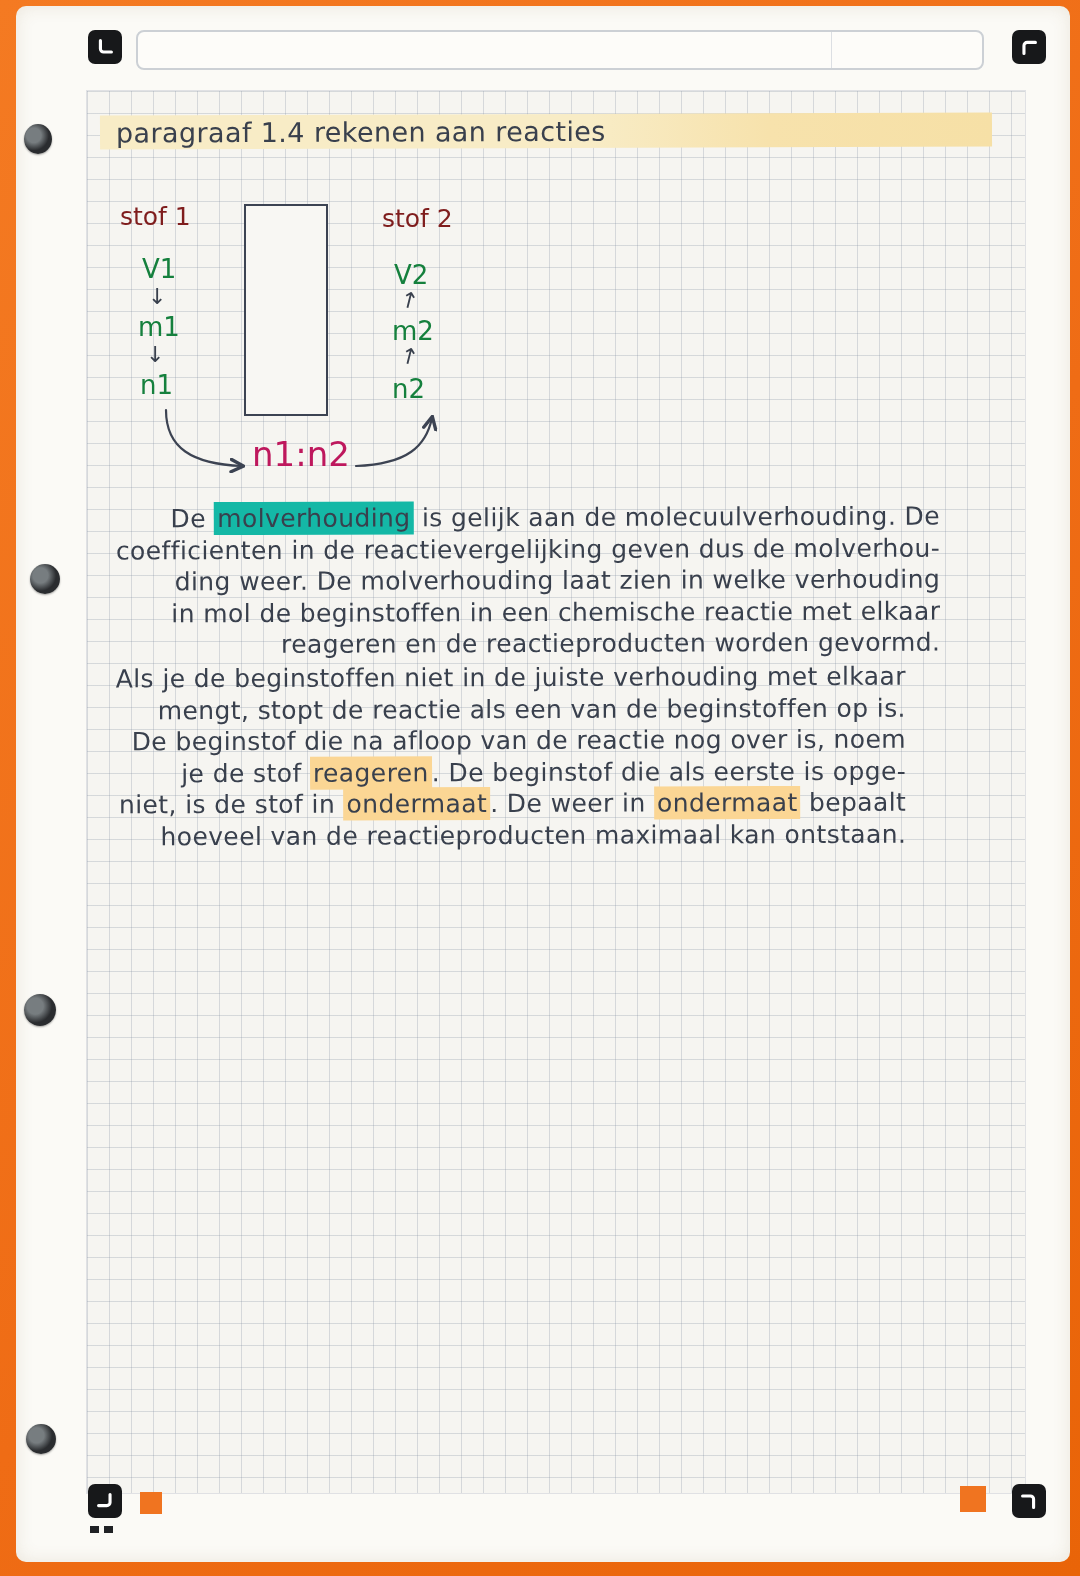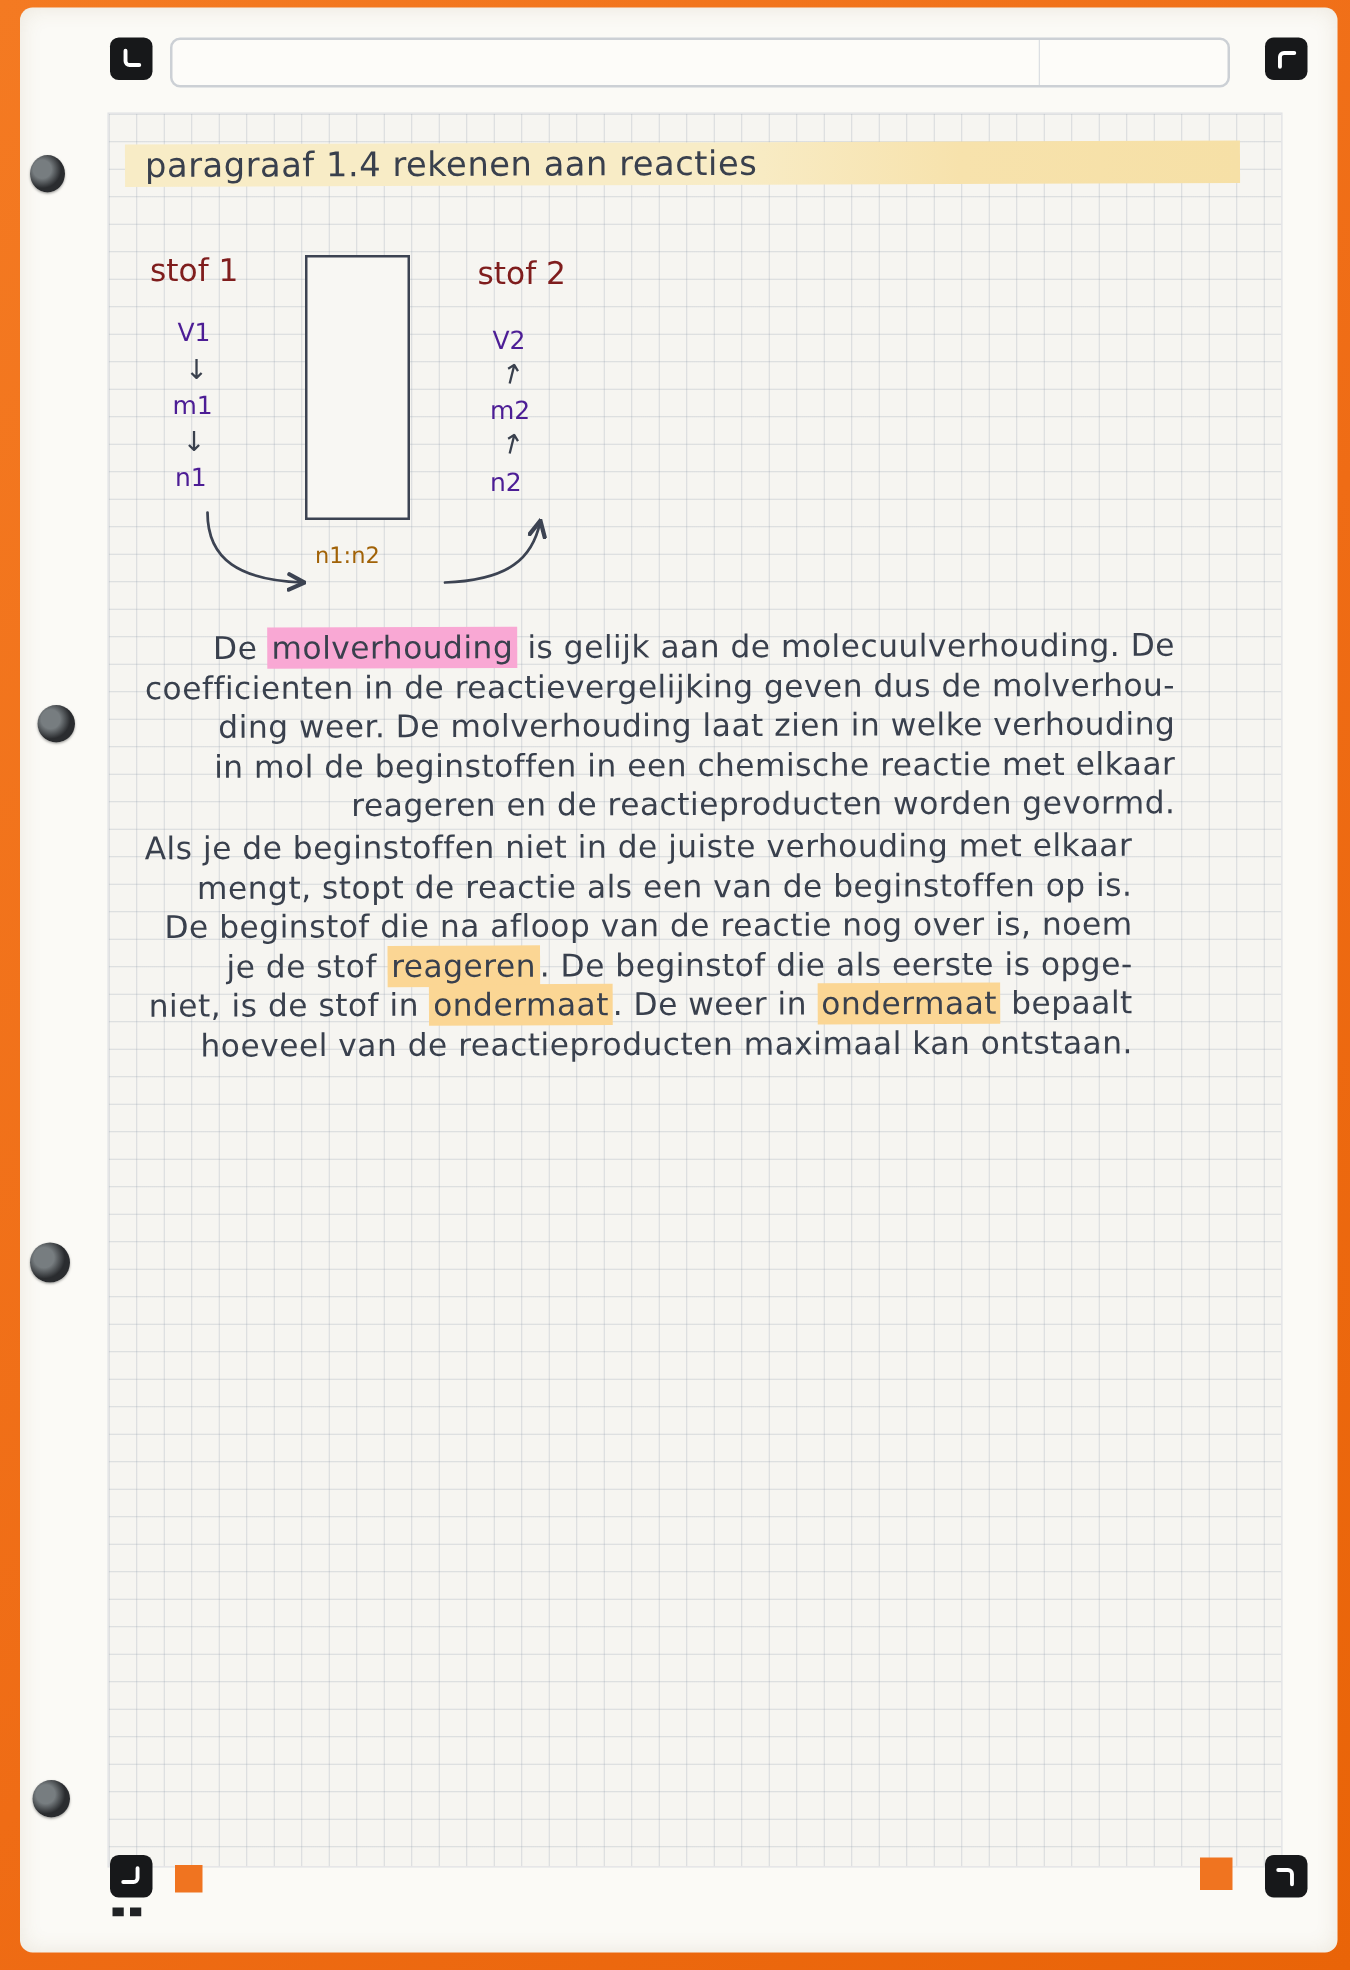--- a/index.html
+++ b/index.html
@@ -61,37 +61,37 @@
   .h4{left:26px;top:1424px;width:30px;height:30px}
   
   .hw{font-size:25px;letter-spacing:.4px;color:#39404d;line-height:31px;white-space:nowrap}
   .heading-row{
     position:absolute;left:84px;top:108px;width:892px;height:34px;
     background:linear-gradient(90deg,#f8ecc6 0 55%,#f7e2ac 75%,#f6e0a6 100%);
     display:flex;align-items:center;transform:rotate(-.2deg);
   }
   .heading-row .hw{font-size:27px;padding-left:16px}
   .hl{padding:2px 3px}
-  .hl-yellow{background:#f9a8d4}
+  .hl-yellow{background:#14b8a6}
   .hl-orange{background:#fbd694}
   .para{position:absolute;transform:rotate(-.2deg)}
   .para .hw-line{font-size:25px;letter-spacing:.4px;color:#39404d;line-height:31.5px;white-space:nowrap}
   
   .diagram{position:absolute;left:84px;top:190px;width:420px;height:290px}
   .d-label{position:absolute;font-size:25px;color:#7f1d1d}
   .d-rect{
     position:absolute;left:144px;top:8px;width:84px;height:212px;
     border:2px solid #3c4352;background:#f8f7f3;
   }
-  .d-item{position:absolute;font-size:20px;color:#4c1d95}
+  .d-item{position:absolute;font-size:26px;color:#15803d}
   .d-arrow{position:absolute;font-size:22px;color:#39404d}
   .d-arrow.up{transform:rotate(14deg)}
   .d-swoosh{position:absolute;left:50px;top:212px;width:310px;height:72px}
   .d-swoosh path{stroke:#3c4352;stroke-width:2.2;fill:none;stroke-linecap:round}
-  .d-ratio{position:absolute;left:152px;top:238px;font-size:18px;color:#a16207}
+  .d-ratio{position:absolute;left:152px;top:238px;font-size:34px;color:#be185d}
 </style>
 </head>
 <body>
 
 <div class="paper">
 
   <div class="corner-marker cm-tl">
     <svg viewBox="0 0 24 24">
         <path d="M7 5 v9 a3.5 3.5 0 0 0 3.5 3.5 H19"></path>
       </svg>

